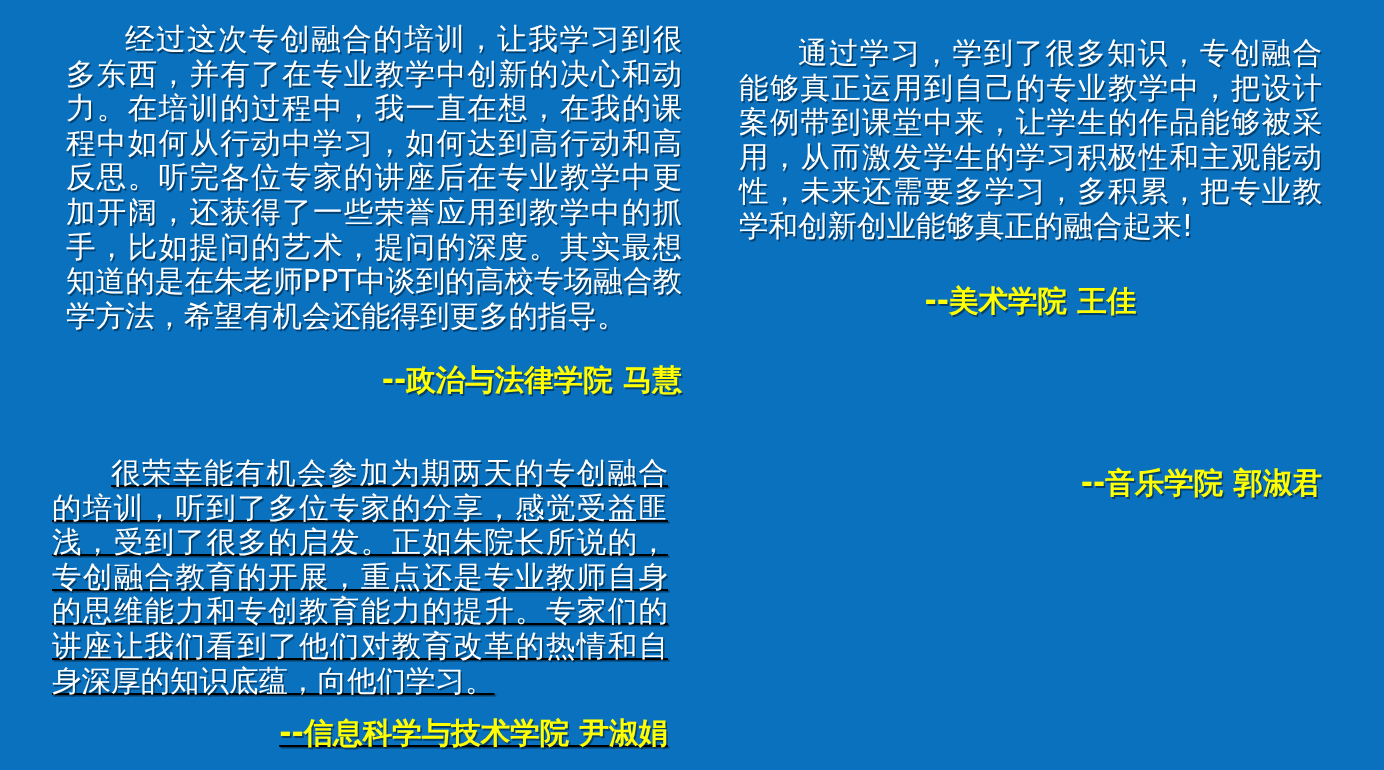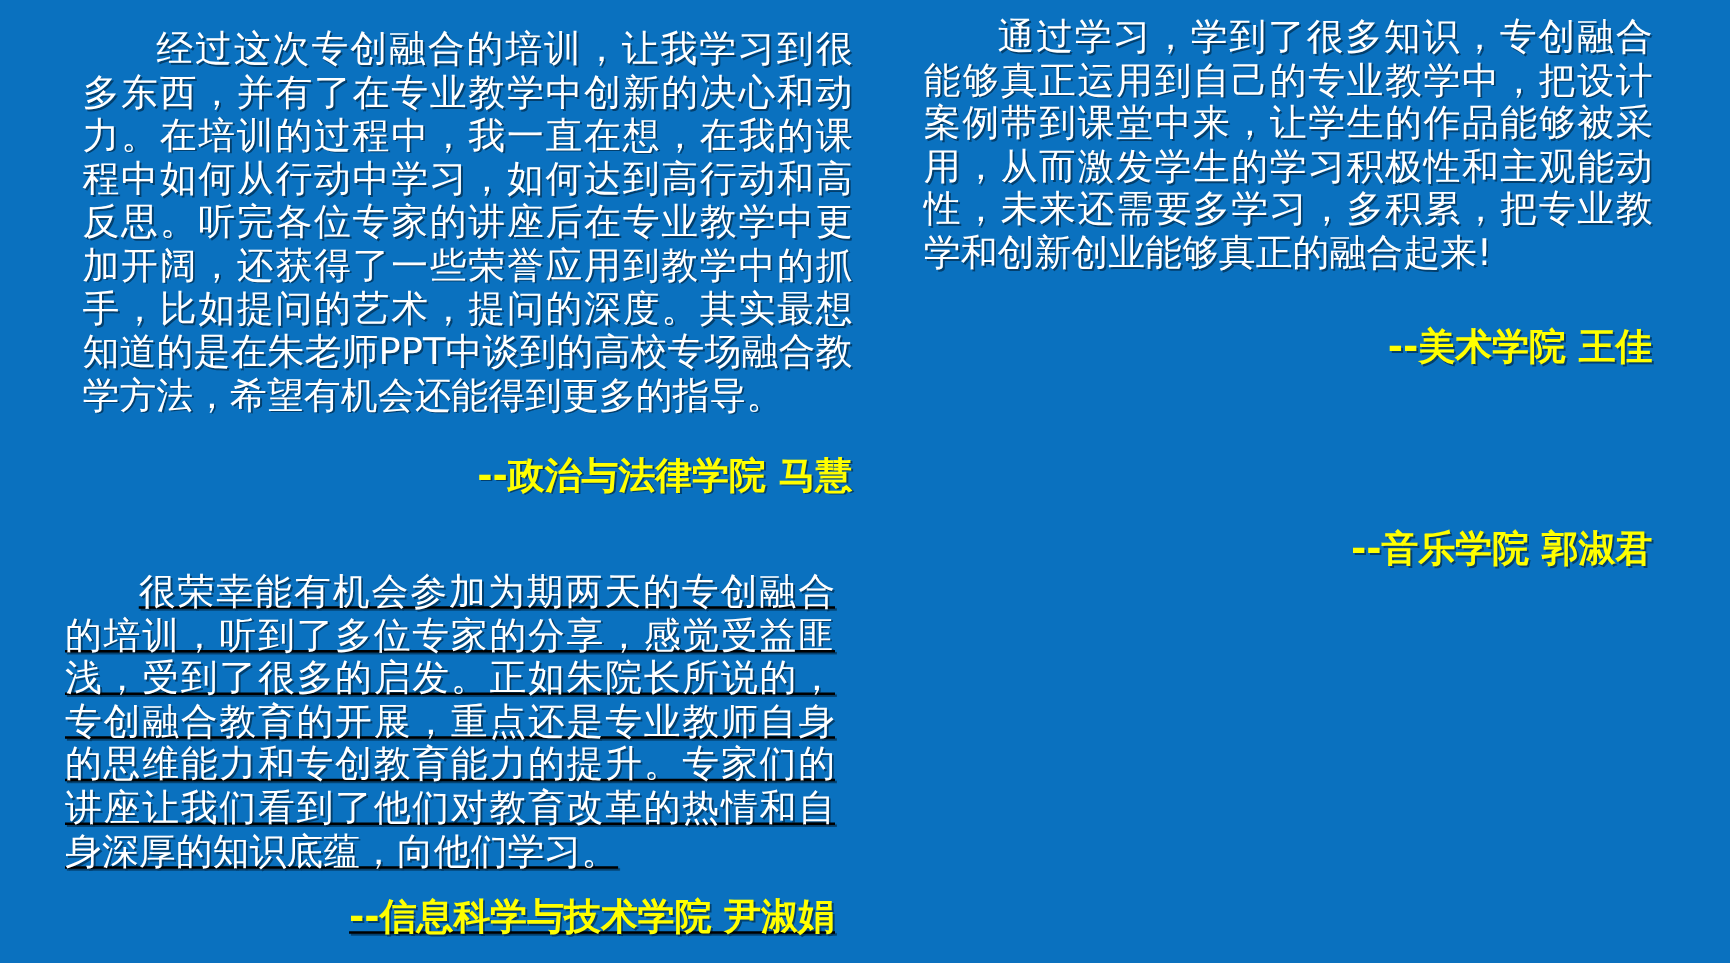--- a/index.html
+++ b/index.html
@@ -45,28 +45,28 @@
     font-weight: 700;
     text-align: right;
     text-shadow: 1.5px 1.5px 0 rgba(2, 54, 94, 0.85);
     white-space: nowrap;
   }
 
   
   #q1 { left: 66px;  top: 22px;  width: 616px; }
   #q1 .attribution { margin-top: 30px; }
 
-  #q2 { left: 739px; top: 12px;  width: 583px; }
-  #q2 .attribution { margin-top: 40px; }
+  #q2 { left: 739px; top: 36px;  width: 583px; }
+  #q2 .attribution { margin-top: 40px; text-align: center; }
 
   #q3 { left: 52px;  top: 456px; width: 616px; text-decoration: underline; }
   #q3 .attribution { margin-top: 18px; }
 
   #q4 { left: 739px; top: 422px; width: 583px; }
-  #q4 .attribution { }
+  #q4 .attribution { margin-top: 44px; }
 </style>
 </head>
 <body>
 
 <div class="slide">
 
   <div class="testimonial" id="q1">
     <div class="quote-body">经过这次专创融合的培训，让我学习到很多东西，并有了在专业教学中创新的决心和动力。在培训的过程中，我一直在想，在我的课程中如何从行动中学习，如何达到高行动和高反思。听完各位专家的讲座后在专业教学中更加开阔，还获得了一些荣誉应用到教学中的抓手，比如提问的艺术，提问的深度。其实最想知道的是在朱老师PPT中谈到的高校专场融合教学方法，希望有机会还能得到更多的指导。</div>
     <div class="attribution">--政治与法律学院 马慧</div>
   </div>

